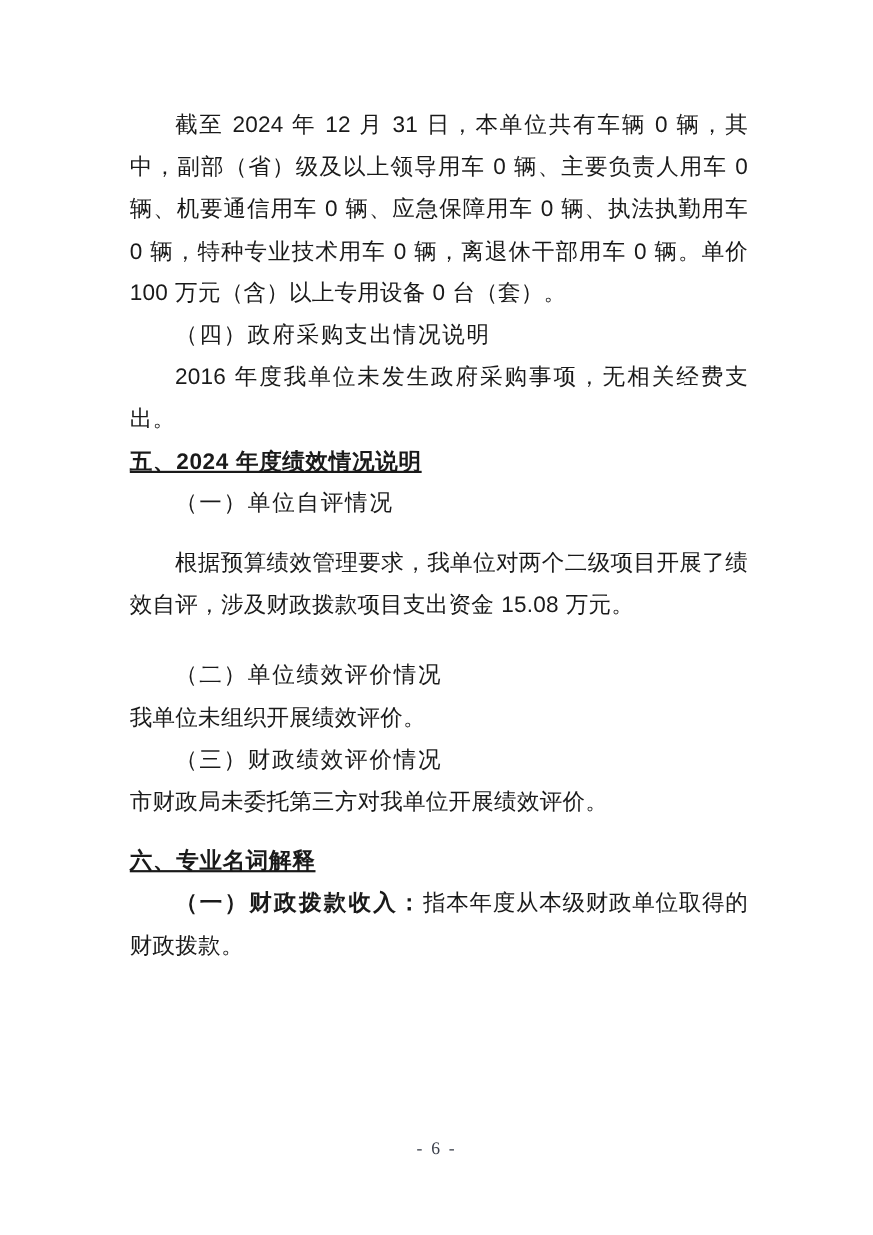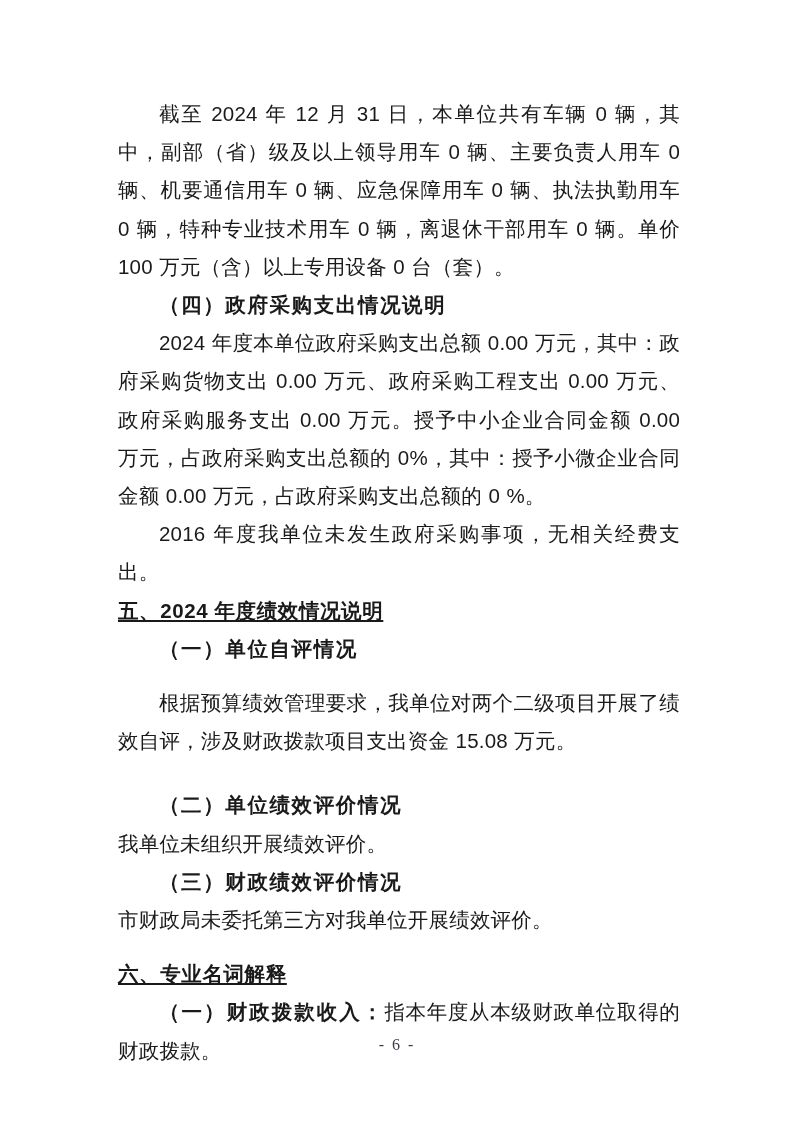--- a/index.html
+++ b/index.html
@@ -49,21 +49,21 @@
     margin: 0;
     letter-spacing: 0.6px;
     text-decoration: underline;
   }
 
   
   .h2 {
     font-family: "Liberation Serif", "DejaVu Serif", serif;
     font-size: 20.5px;
     line-height: 38.2px;
-    font-weight: bold;
+    font-weight: normal;
     text-indent: 41px;
     margin: 0;
     letter-spacing: 1.6px;
   }
 
   
   .term-para {
     font-family: "Liberation Sans", "DejaVu Sans", sans-serif;
     font-size: 20.5px;
     line-height: 38.2px;
@@ -97,21 +97,20 @@
 </style>
 </head>
 <body>
 
 <div class="page">
 
   <p class="para">截至 2024 年 12 月 31 日，本单位共有车辆 0 辆，其中，副部（省）级及以上领导用车 0 辆、主要负责人用车 0 辆、机要通信用车 0 辆、应急保障用车 0 辆、执法执勤用车 0 辆，特种专业技术用车 0 辆，离退休干部用车 0 辆。单价 100 万元（含）以上专用设备 0 台（套）。</p>
 
   <h3 class="h2">（四）政府采购支出情况说明</h3>
 
-  <p class="para">2024 年度本单位政府采购支出总额 0.00 万元，其中：政府采购货物支出 0.00 万元、政府采购工程支出 0.00 万元、政府采购服务支出 0.00 万元。授予中小企业合同金额 0.00 万元，占政府采购支出总额的 0%，其中：授予小微企业合同金额 0.00 万元，占政府采购支出总额的 0 %。</p>
 
   <p class="para">2016 年度我单位未发生政府采购事项，无相关经费支出。</p>
 
   <h2 class="h1">五、2024 年度绩效情况说明</h2>
 
   <h3 class="h2">（一）单位自评情况</h3>
 
   <div class="gap-sm"></div>
 
   <p class="para">根据预算绩效管理要求，我单位对两个二级项目开展了绩效自评，涉及财政拨款项目支出资金 15.08 万元。</p>

